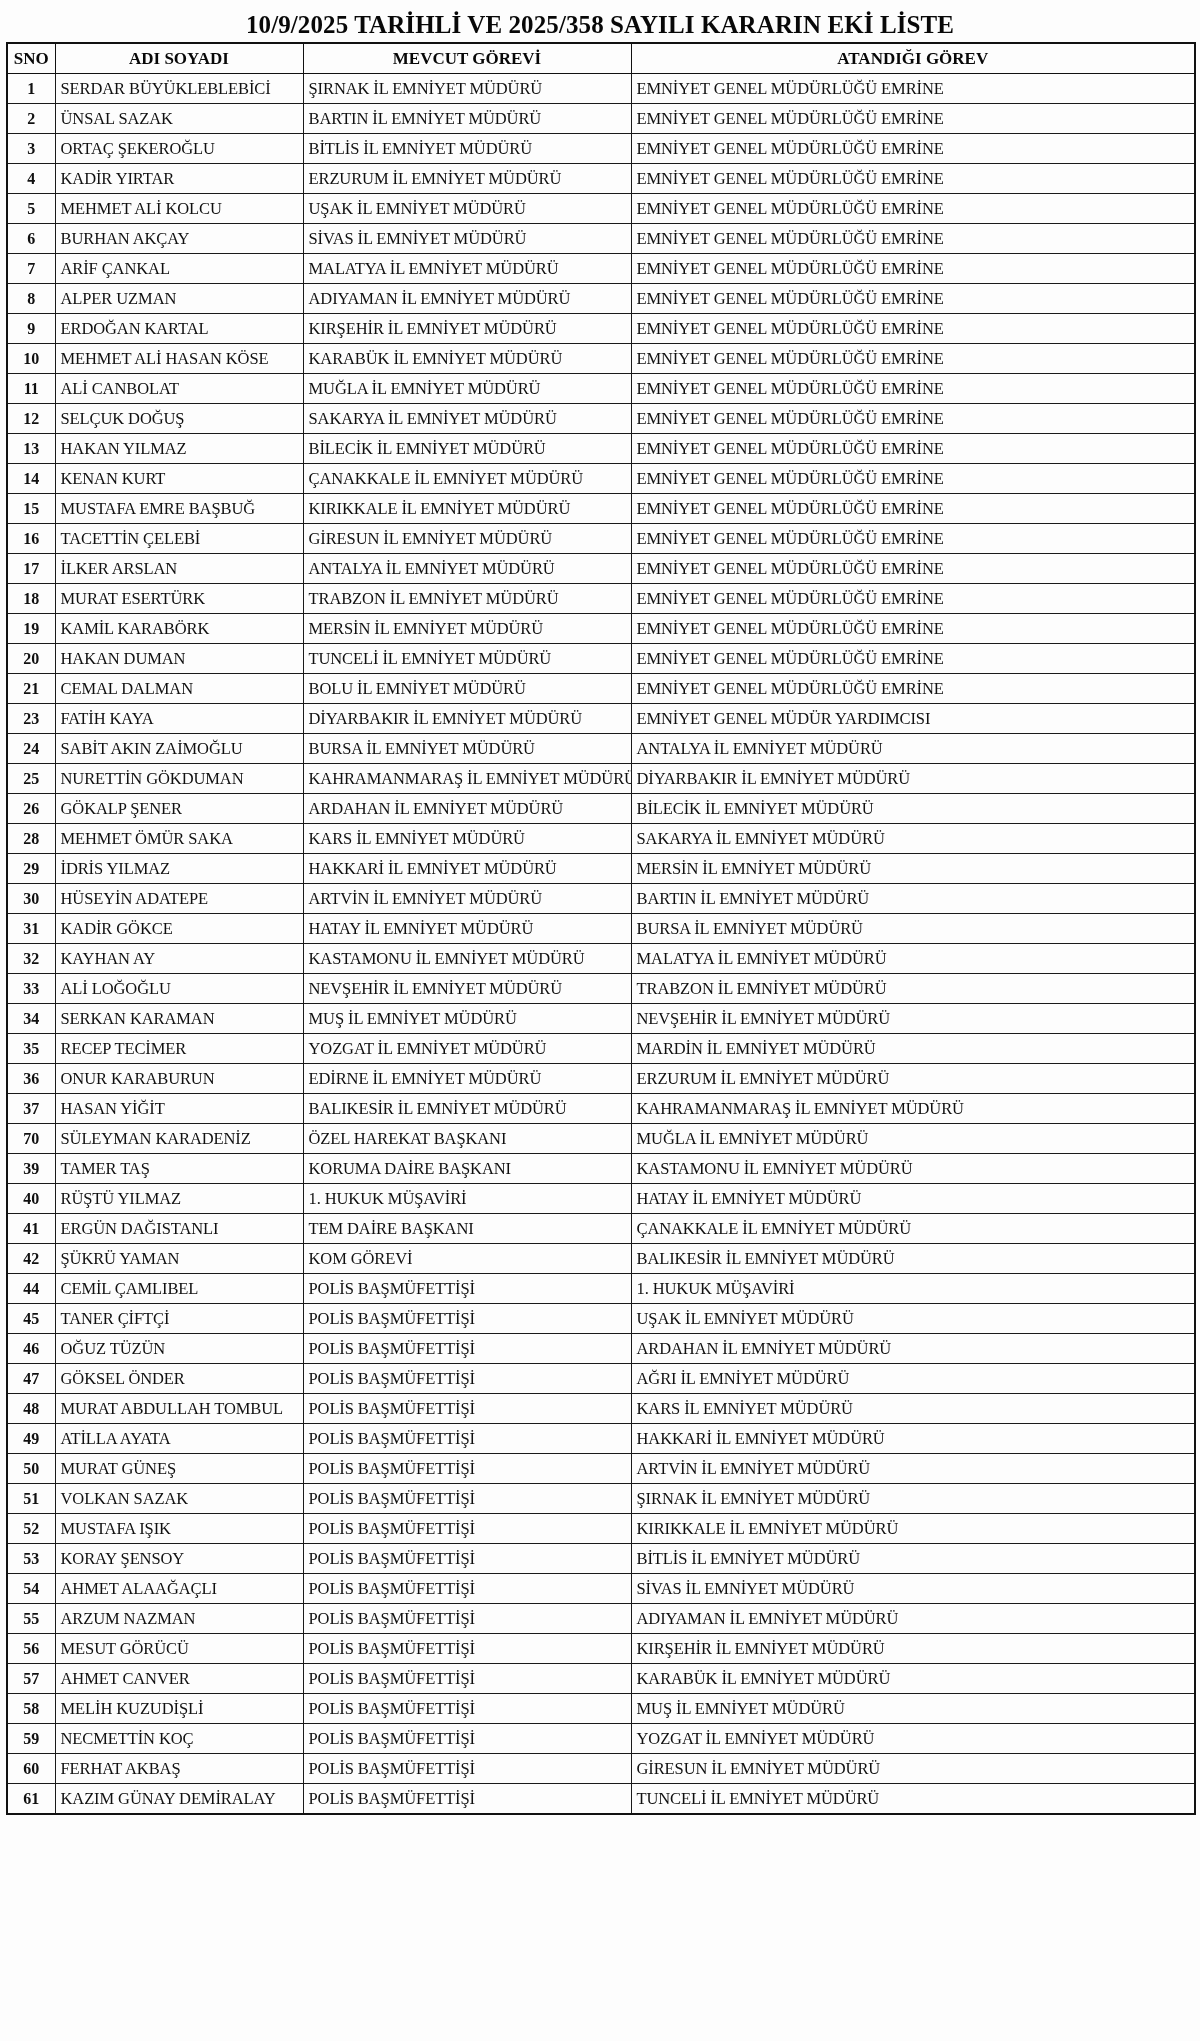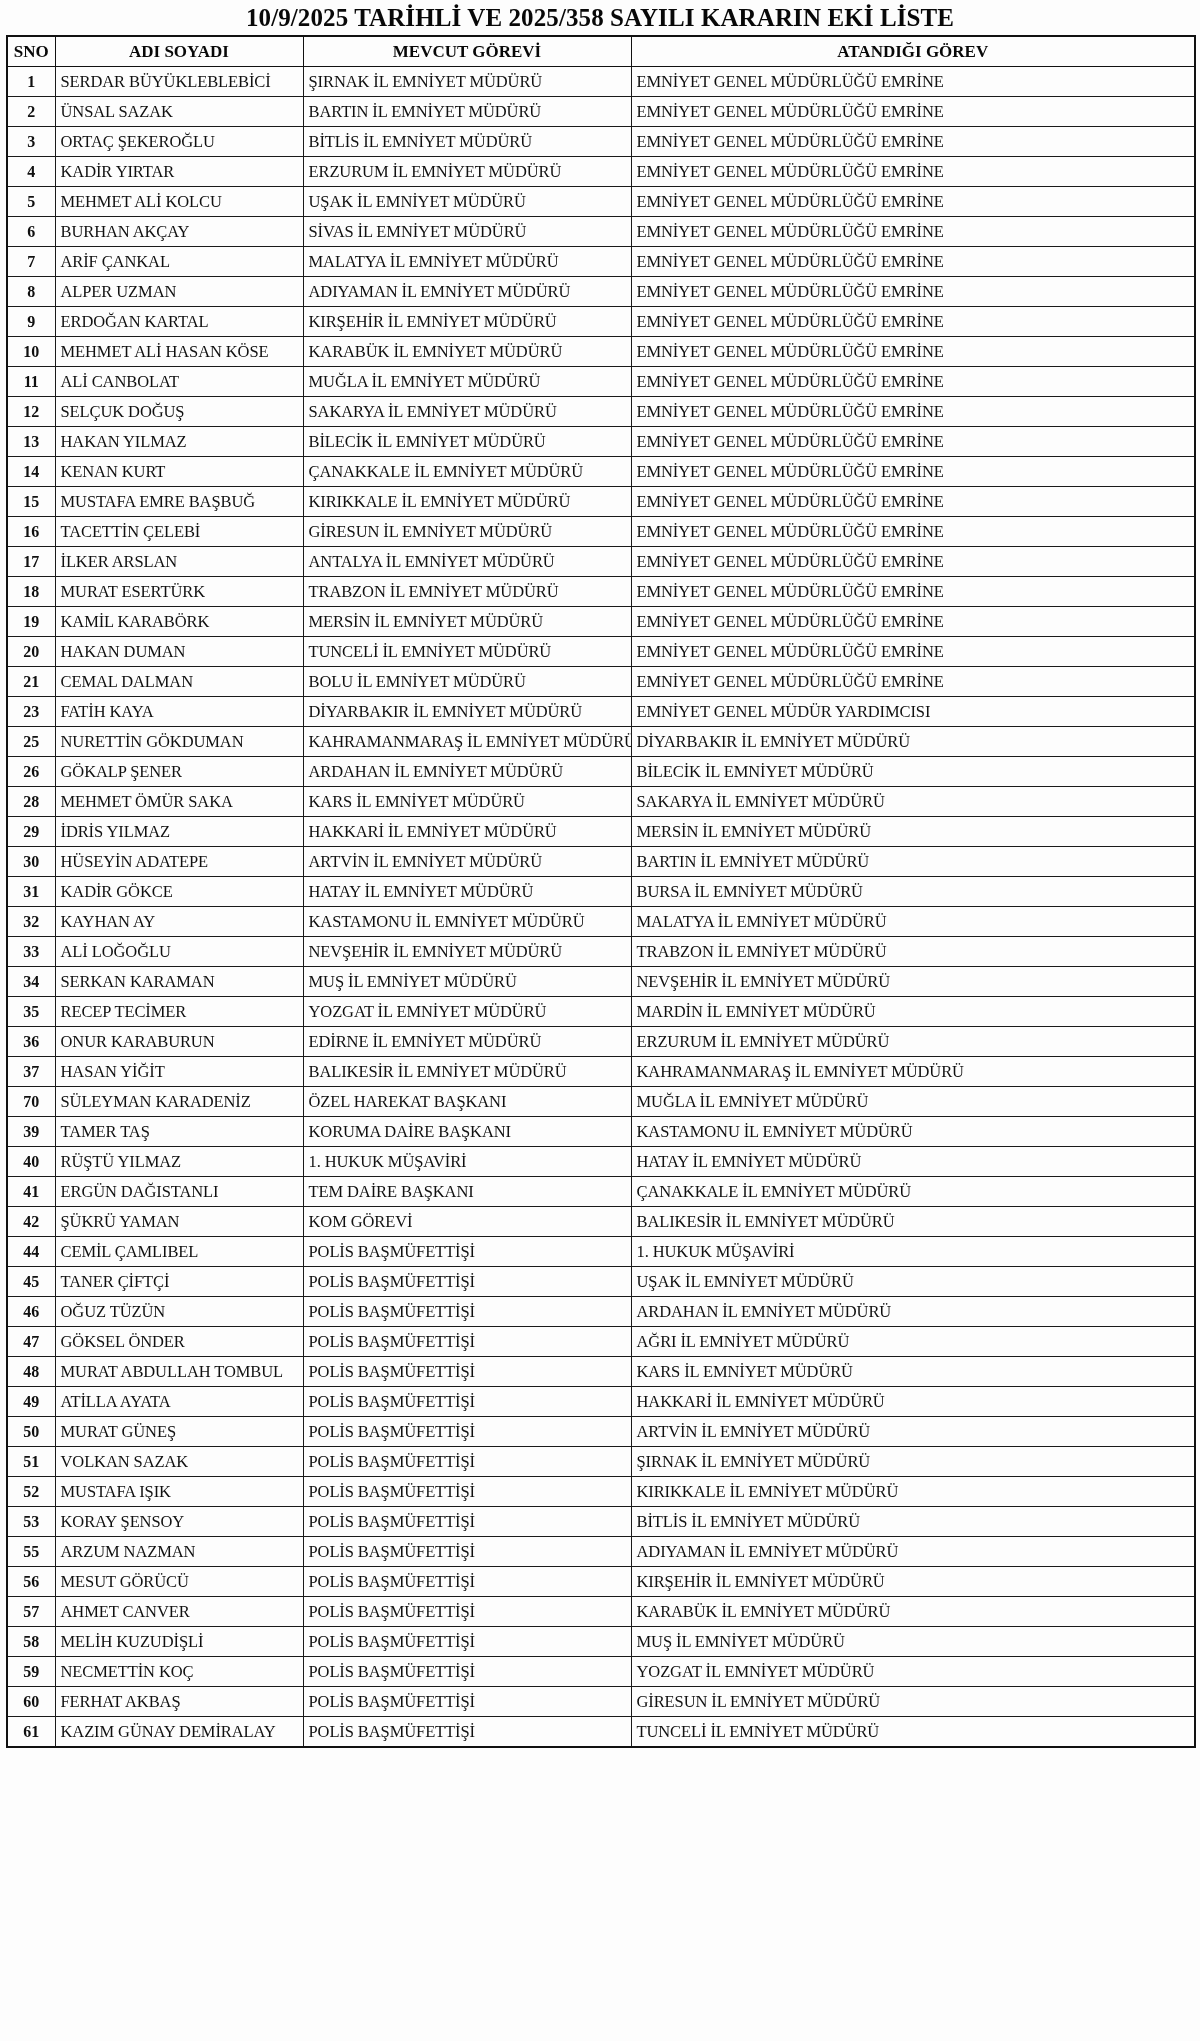--- a/index.html
+++ b/index.html
@@ -18,21 +18,21 @@
     position: relative;
     width: 1200px;
     height: 2041px;
     background: #fdfdfd;
   }
   #doc-title {
     text-align: center;
     font-size: 25px;
     font-weight: bold;
     letter-spacing: 0.1px;
-    padding-top: 3px;
+    padding-top: 10px;
     line-height: 30px;
     color: #080808;
     font-family: "Liberation Serif", "DejaVu Serif", serif;
   }
   table.listing {
     border-collapse: collapse;
     table-layout: fixed;
     width: 1188px;
     margin-left: 6px;
     margin-top: 2px;
@@ -227,20 +227,26 @@
           <td class="cur">BOLU İL EMNİYET MÜDÜRÜ</td>
           <td class="new">EMNİYET GENEL MÜDÜRLÜĞÜ EMRİNE</td>
         </tr>
         <tr>
           <td class="sno">23</td>
           <td class="name">FATİH KAYA</td>
           <td class="cur">DİYARBAKIR İL EMNİYET MÜDÜRÜ</td>
           <td class="new">EMNİYET GENEL MÜDÜR YARDIMCISI</td>
         </tr>
         <tr>
+          <td class="sno">24</td>
+          <td class="name">SABİT AKIN ZAİMOĞLU</td>
+          <td class="cur">BURSA İL EMNİYET MÜDÜRÜ</td>
+          <td class="new">ANTALYA İL EMNİYET MÜDÜRÜ</td>
+        </tr>
+        <tr>
           <td class="sno">25</td>
           <td class="name">NURETTİN GÖKDUMAN</td>
           <td class="cur">KAHRAMANMARAŞ İL EMNİYET MÜDÜRÜ</td>
           <td class="new">DİYARBAKIR İL EMNİYET MÜDÜRÜ</td>
         </tr>
         <tr>
           <td class="sno">26</td>
           <td class="name">GÖKALP ŞENER</td>
           <td class="cur">ARDAHAN İL EMNİYET MÜDÜRÜ</td>
           <td class="new">BİLECİK İL EMNİYET MÜDÜRÜ</td>
@@ -389,20 +395,26 @@
           <td class="cur">POLİS BAŞMÜFETTİŞİ</td>
           <td class="new">KIRIKKALE İL EMNİYET MÜDÜRÜ</td>
         </tr>
         <tr>
           <td class="sno">53</td>
           <td class="name">KORAY ŞENSOY</td>
           <td class="cur">POLİS BAŞMÜFETTİŞİ</td>
           <td class="new">BİTLİS İL EMNİYET MÜDÜRÜ</td>
         </tr>
         <tr>
+          <td class="sno">54</td>
+          <td class="name">AHMET ALAAĞAÇLI</td>
+          <td class="cur">POLİS BAŞMÜFETTİŞİ</td>
+          <td class="new">SİVAS İL EMNİYET MÜDÜRÜ</td>
+        </tr>
+        <tr>
           <td class="sno">55</td>
           <td class="name">ARZUM NAZMAN</td>
           <td class="cur">POLİS BAŞMÜFETTİŞİ</td>
           <td class="new">ADIYAMAN İL EMNİYET MÜDÜRÜ</td>
         </tr>
         <tr>
           <td class="sno">56</td>
           <td class="name">MESUT GÖRÜCÜ</td>
           <td class="cur">POLİS BAŞMÜFETTİŞİ</td>
           <td class="new">KIRŞEHİR İL EMNİYET MÜDÜRÜ</td>

